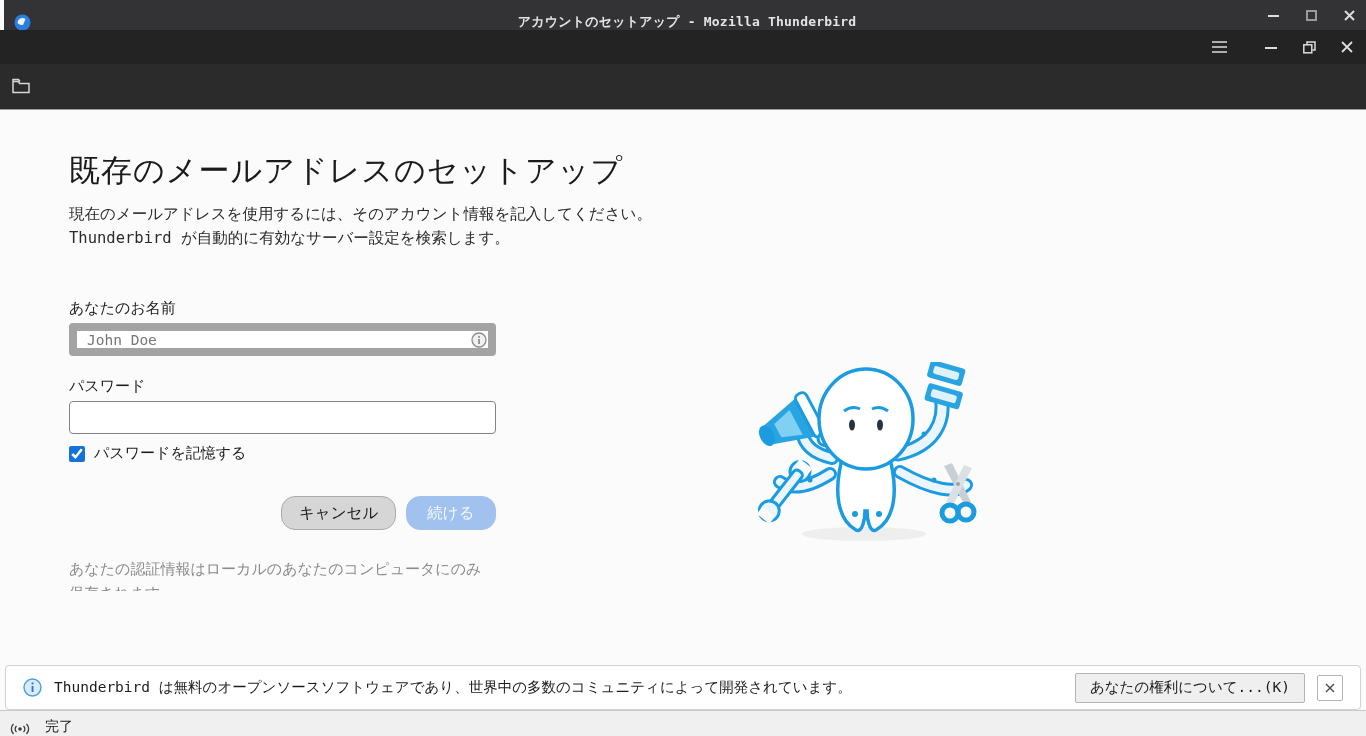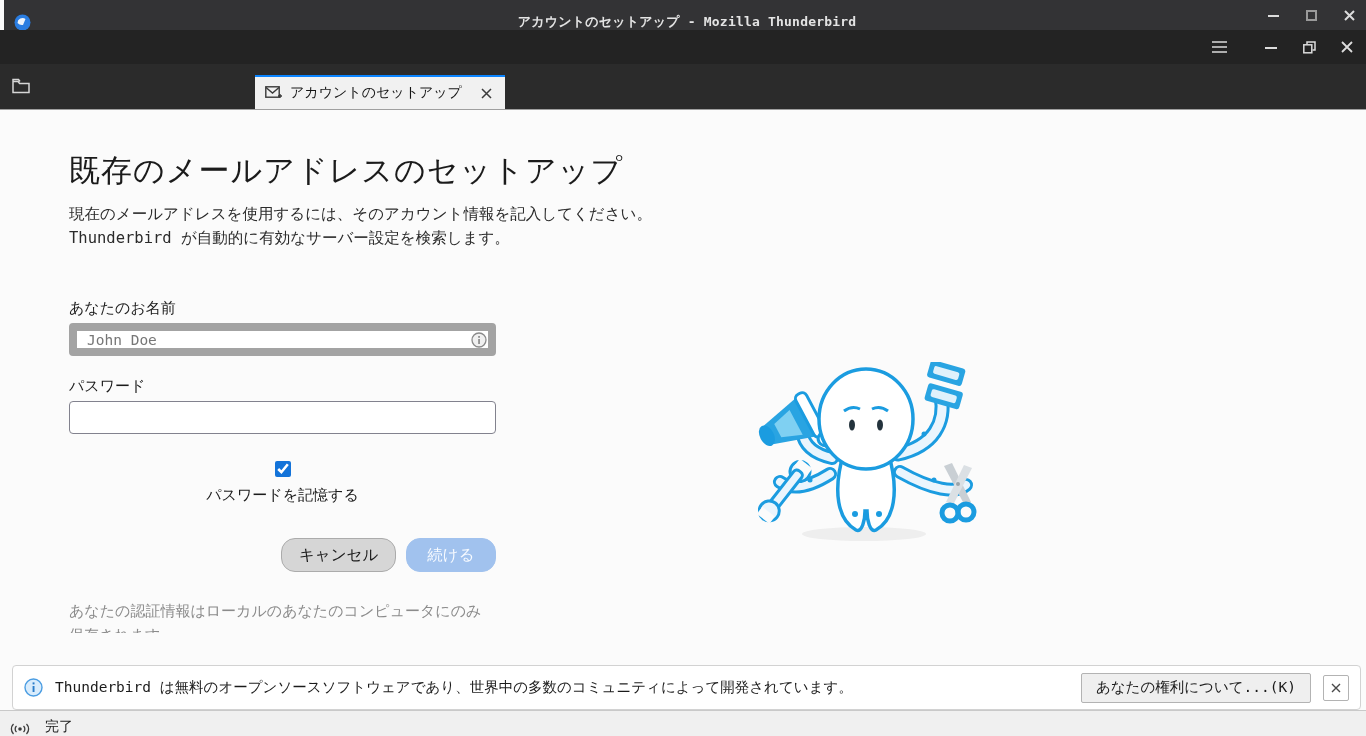--- a/index.html
+++ b/index.html
@@ -33,32 +33,32 @@
   .setup-subtitle { margin-top:10px; font-size:15.5px; color:#2b2b2b; line-height:24px; }
   .form { width:427px; }
   .form-group { margin-top:20px; }
   .form-group.first { margin-top:48px; }
   .field-label { display:block; font-size:15px; color:#1b1b1b; line-height:20px; margin-bottom:5px; }
   .input-wrap { position:relative; width:427px; }
   .text-input { width:427px; height:33px; border:1px solid #82828e; border-radius:4px; background:#fff; padding:0 32px 0 10px; font-size:14.5px; color:#1a1a1a; font-family:inherit; outline:none; }
   .text-input::placeholder { color:#767676; opacity:1; }
   .text-input.focused { border:8px solid #a3a3a3; }
   .info-icon { position:absolute; right:9px; top:50%; transform:translateY(-50%); }
-  .checkbox-row { margin-top:27px; display:flex; align-items:center; gap:9px;flex-direction:column; }
+  .checkbox-row { margin-top:10px; display:flex; align-items:center; gap:9px; }
   .checkbox-row input { width:16px; height:16px; accent-color:#1373d9; }
   .checkbox-label { font-size:15px; color:#1b1b1b; }
   .button-row { margin-top:33px; padding-left:212px; display:flex; gap:10px; }
   .btn { font-family:inherit; font-size:15.5px; height:34px; border-radius:14px; padding:0 17px; cursor:pointer; }
   .btn-cancel { background:#d6d6d6; border:1px solid #ababab; color:#1a1a1a; }
   .btn-continue { background:#a1c2ee; border:1px solid #a1c2ee; color:#f8fbff; padding:0 20px; }
   .privacy-note { margin-top:27px; width:427px; height:34px; overflow:hidden; font-size:15px; line-height:24px; color:#8b8b8b; }
   .mascot { position:absolute; left:746px; top:252px; }
 
   
-  .notification { position:absolute; left:12px; right:5px; top:665px; height:45px; background:#ffffff; border:1px solid #d2d2d2; border-radius:4px; display:flex; align-items:center; padding:0 11px; }
+  .notification { position:absolute; left:5px; right:5px; top:665px; height:45px; background:#ffffff; border:1px solid #d2d2d2; border-radius:4px; display:flex; align-items:center; padding:0 17px; }
   .notif-text { font-size:14.5px; color:#1b1b1b; margin-left:12px; flex:1; white-space:nowrap; overflow:hidden; }
   .notif-btn { font-family:inherit; font-size:14.5px; background:#efefef; border:1px solid #b3b3b3; border-radius:2px; height:30px; padding:0 14px; color:#1a1a1a; margin-right:12px; cursor:pointer; }
   .notif-close { width:26px; height:26px; background:#fff; border:1px solid #b3b3b3; border-radius:2px; display:flex; align-items:center; justify-content:center; cursor:pointer; }
 
   
   .statusbar { position:absolute; top:710px; left:0; width:1366px; height:26px; background:#f0f0f0; border-top:1px solid #c9c9c9; display:flex; align-items:flex-end; padding:0 10px; gap:15px; }
   .status-text { font-size:14px; color:#1b1b1b; }
 </style>
 </head>
 <body>
@@ -111,33 +111,20 @@
           <path d="M1,1 L11,11 M11,1 L1,11" stroke="#dcdcdc" stroke-width="1.8"></path>
         </svg>
     </div>
   </div>
 </div>
 
 <div class="tabbar">
   <svg class="spaces-icon" width="18" height="16" viewBox="0 0 18 16">
     <path d="M1,3.5 h5 l1.6,2 h9.4 v9 h-16 z M1,3.5 v-2 h5.5 l1.5,2" fill="none" stroke="#d6d6d6" stroke-width="1.5"></path>
   </svg>
-  <div class="tab">
-    <svg width="17" height="14" viewBox="0 0 17 14">
-      <rect x="0.8" y="0.8" width="13.4" height="10.4" fill="none" stroke="#3a3a3a" stroke-width="1.4"></rect>
-      <path d="M1,1.5 L7.5,7 L14,1.5" fill="none" stroke="#3a3a3a" stroke-width="1.4"></path>
-      <path d="M13,10 h4 M15,8 v4" stroke="#3a3a3a" stroke-width="1.4"></path>
-    </svg>
-    <span class="tab-label">アカウントのセットアップ</span>
-    <span class="tab-close">
-      <svg width="11" height="11" viewBox="0 0 11 11">
-          <path d="M1,1 L10,10 M10,1 L1,10" stroke="#3c3c3c" stroke-width="1.5"></path>
-        </svg>
-    </span>
-  </div>
 </div>
 
 <div class="main">
   <div class="setup-col">
     <h1 class="setup-heading">既存のメールアドレスのセットアップ</h1>
     <div class="setup-subtitle">
       <div>現在のメールアドレスを使用するには、そのアカウント情報を記入してください。</div>
       <div>Thunderbird が自動的に有効なサーバー設定を検索します。</div>
     </div>
 

